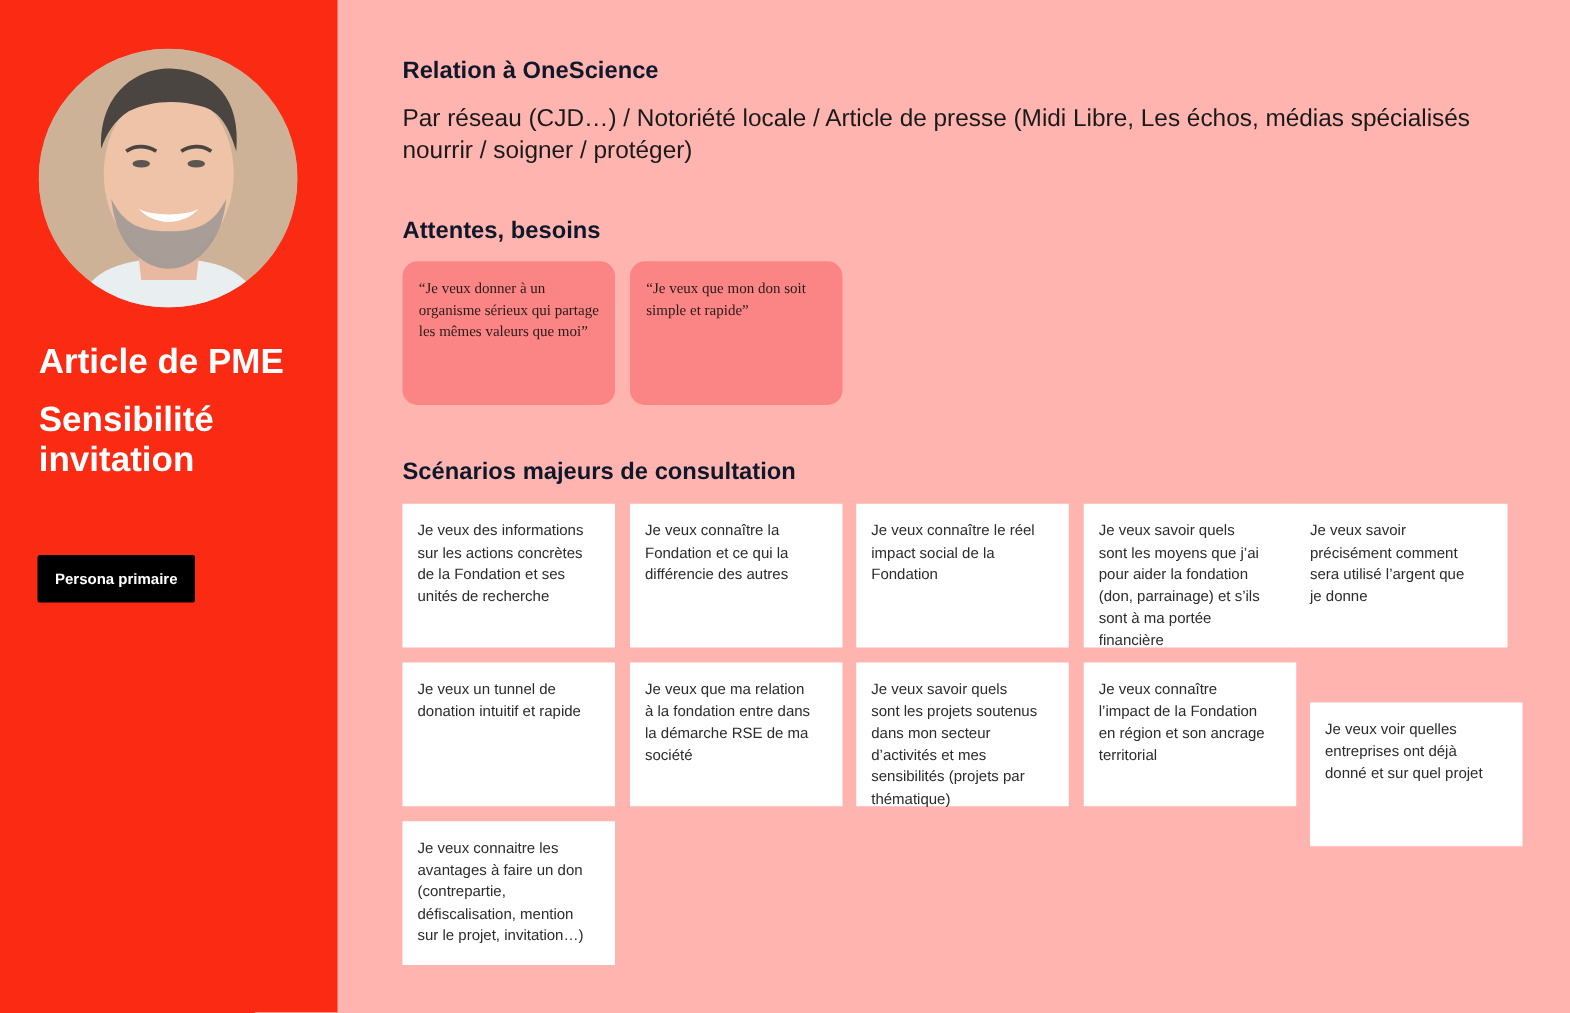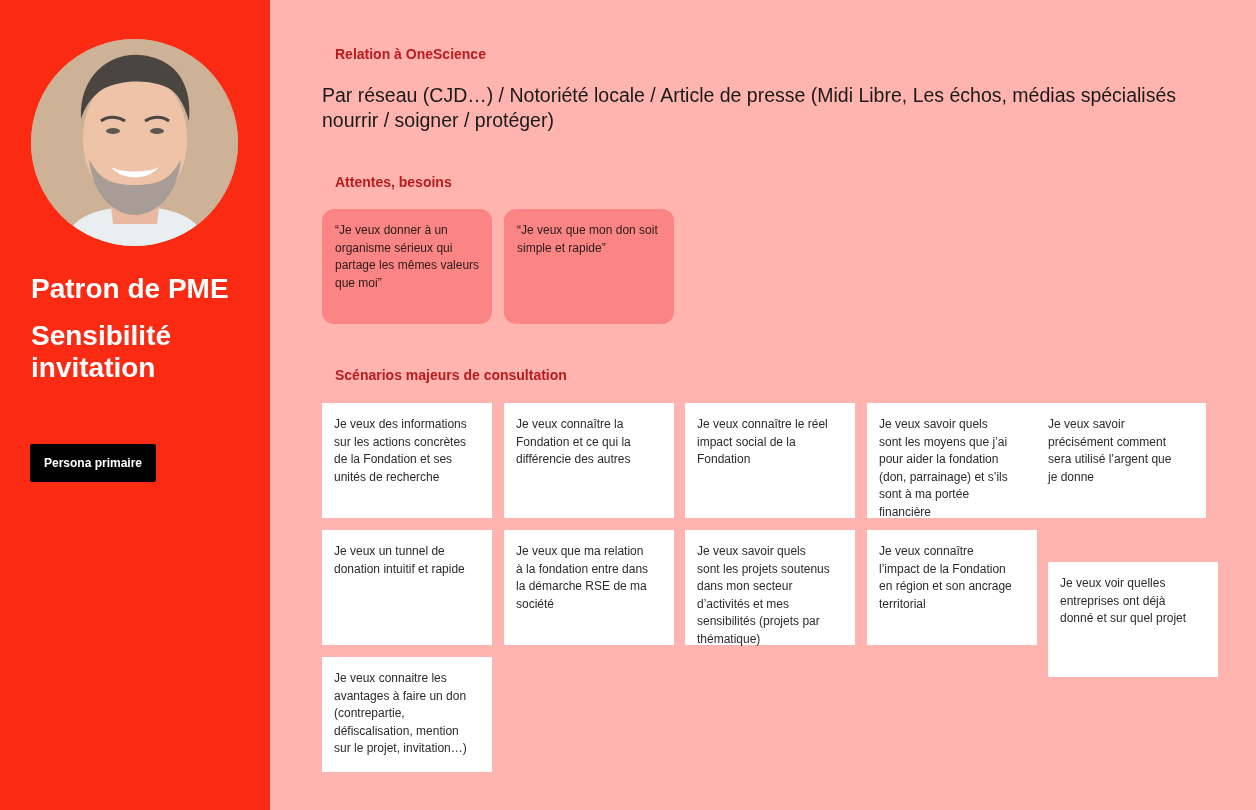--- a/index.html
+++ b/index.html
@@ -34,33 +34,33 @@
     .persona-badge {
       position: absolute; left: 30px; top: 444px;
       width: 126px; height: 38px;
       background: #000000; color: #ffffff;
       border-radius: 2px;
       font-size: 12px; font-weight: 700;
       display: flex; align-items: center; justify-content: center;
     }
     .main { position: absolute; left: 322px; top: 0; width: 900px; }
     .section-title {
-      position: absolute; left: 13px;
-      font-weight: 700; font-size: 14px; color: #b91c1c; white-space: nowrap;
+      position: absolute; left: 0;
+      font-weight: 700; font-size: 19px; color: #0f172a; white-space: nowrap;
     }
     .relation-text {
       position: absolute; left: 0; top: 83px; width: 860px;
       font-size: 19.5px; line-height: 25px; color: #1a1a1a;
     }
     .quote-card {
       position: absolute; top: 209px;
       width: 170px; height: 115px;
       background: #fb8585; border-radius: 12px;
       padding: 13px 12px 10px 13px;
-      font-size: 12px; line-height: 17.5px; color: #2a1a1a;
+      font-size: 12px; line-height: 17.5px; color: #2a1a1a; font-family: Liberation Serif, serif;
     }
     .scenario-card {
       position: absolute;
       width: 170px; height: 115px;
       background: #ffffff;
       padding: 13px 24px 10px 12px;
       font-size: 12px; line-height: 17.5px; color: #2b2b2b;
     }
   </style>
 </head>
@@ -75,21 +75,21 @@
       <ellipse cx="104" cy="100" rx="52" ry="68" fill="#efc3a8"></ellipse>
       <path d="M50 80 C48 35 80 14 108 16 C140 18 162 40 158 82 C152 62 145 50 130 46 C110 40 88 42 72 50 C60 58 54 68 50 80 Z" fill="#4a4540"></path>
       <path d="M58 120 C62 160 86 176 104 176 C122 176 146 160 150 120 C140 140 128 146 104 146 C80 146 68 140 58 120 Z" fill="#9c9894" opacity="0.85"></path>
       <path d="M80 128 C92 142 116 142 128 128 C118 134 90 134 80 128 Z" fill="#ffffff"></path>
       <ellipse cx="82" cy="92" rx="7" ry="3" fill="#5b5750"></ellipse>
       <ellipse cx="126" cy="92" rx="7" ry="3" fill="#5b5750"></ellipse>
       <path d="M70 82 C78 76 88 78 94 82" stroke="#4a4540" stroke-width="3" fill="none"></path>
       <path d="M114 82 C120 78 130 76 138 82" stroke="#4a4540" stroke-width="3" fill="none"></path>
     </svg>
   </div>
-  <div class="persona-title">Patron de PME</div>
+  <div class="persona-title">Article de PME</div>
   <div class="persona-subtitle">Sensibilité invitation</div>
   <div class="persona-badge">Persona primaire</div>
 </aside>
 
 <main class="main">
   <h2 class="section-title" style="top:46px;">Relation à OneScience</h2>
   <p class="relation-text">Par réseau (CJD…) / Notoriété locale  / Article de presse (Midi Libre, Les échos, médias spécialisés nourrir / soigner / protéger)</p>
 
   <h2 class="section-title" style="top:174px;">Attentes, besoins</h2>
   <div class="quote-card" style="left:0;">“Je veux donner à un organisme sérieux qui partage les mêmes valeurs que moi”</div>

